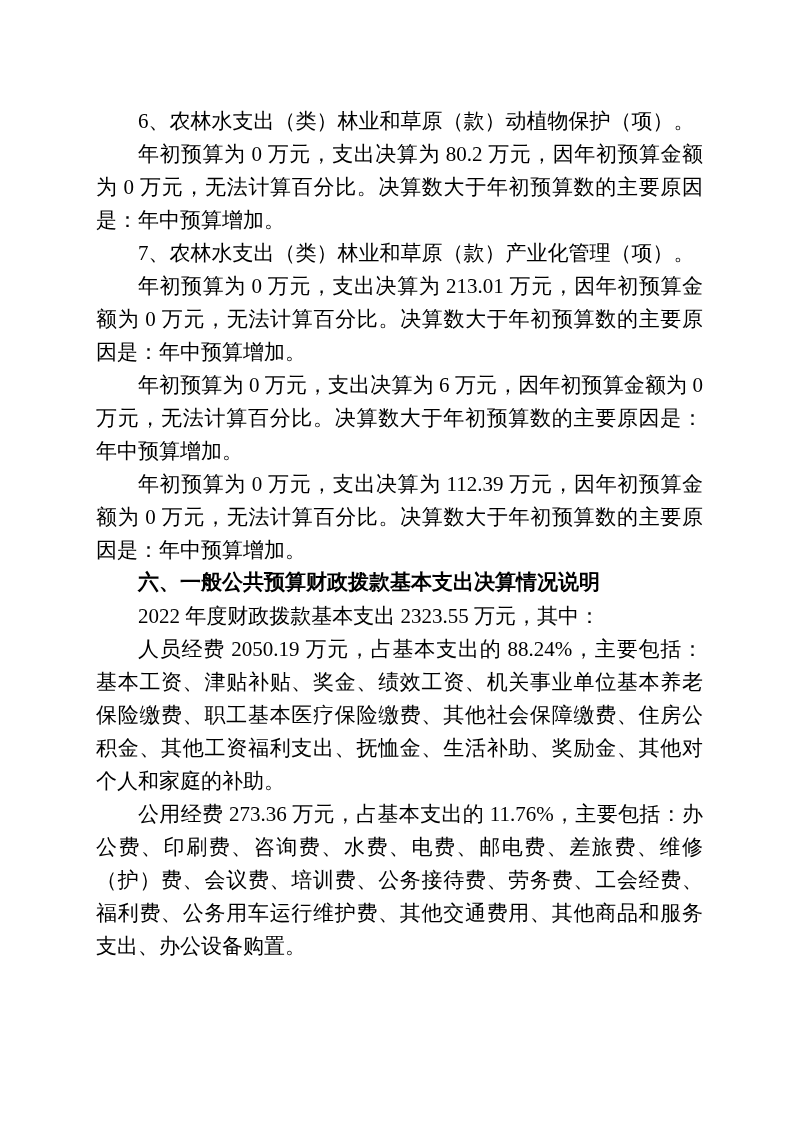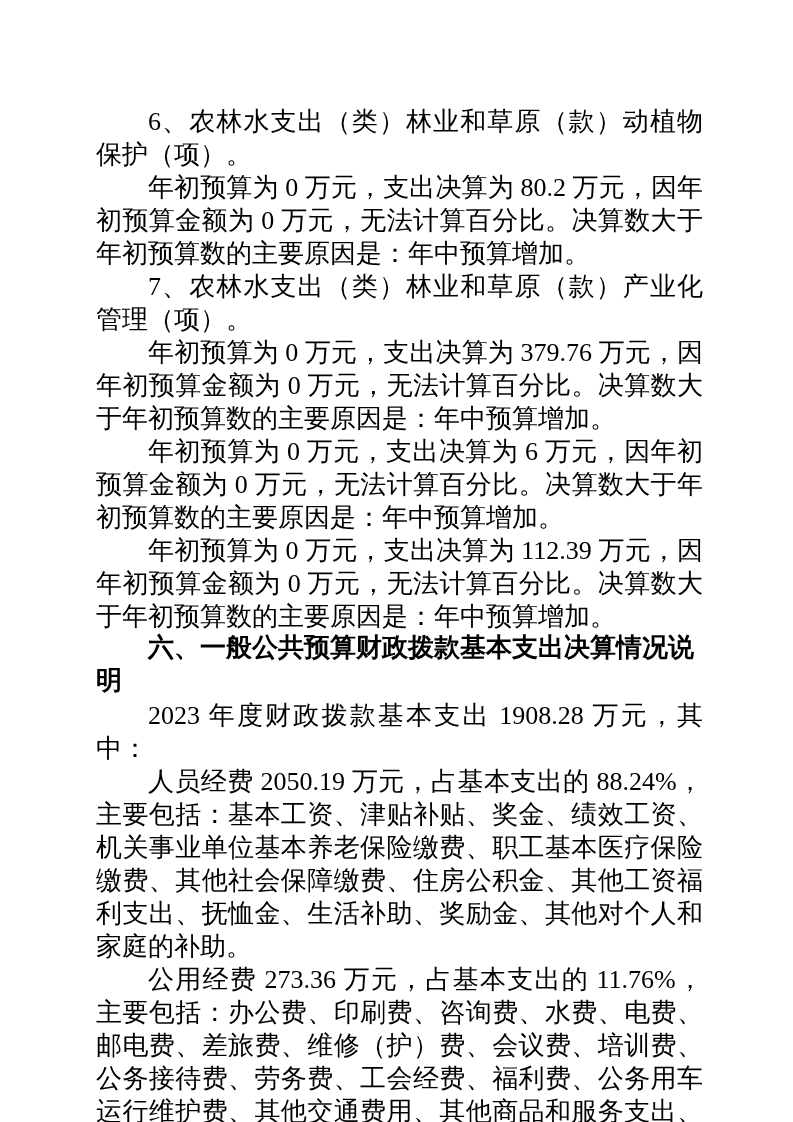--- a/index.html
+++ b/index.html
@@ -13,21 +13,21 @@
     width: 793px;
     height: 1122px;
     margin: 0 auto;
     background: #ffffff;
     padding: 105px 90px 0 96px;
     overflow: hidden;
   }
   .para {
     margin: 0;
     font-family: "Liberation Serif", "DejaVu Serif", serif;
-    font-size: 26px;
+    font-size: 21px;
     line-height: 33px;
     color: #000000;
     text-align: justify;
     text-indent: 2em;
     word-break: break-all;
   }
   .para.heading {
     font-family: Liberation Mono, monospace;
     font-weight: bold;
     text-align: left;
@@ -35,25 +35,25 @@
 </style>
 </head>
 <body>
 
 <div class="page">
 
   <p class="para">6、农林水支出（类）林业和草原（款）动植物保护（项）。</p>
   <p class="para">年初预算为 0 万元，支出决算为 80.2 万元，因年初预算金额为 0 万元，无法计算百分比。决算数大于年初预算数的主要原因是：年中预算增加。</p>
 
   <p class="para">7、农林水支出（类）林业和草原（款）产业化管理（项）。</p>
-  <p class="para">年初预算为 0 万元，支出决算为 379.76 万元，因年初预算金额为 0 万元，无法计算百分比。决算数大于年初预算数的主要原因是：年中预算增加。</p>
+  <p class="para">年初预算为 0 万元，支出决算为 213.01 万元，因年初预算金额为 0 万元，无法计算百分比。决算数大于年初预算数的主要原因是：年中预算增加。</p>
 
   <p class="para">年初预算为 0 万元，支出决算为 6 万元，因年初预算金额为 0 万元，无法计算百分比。决算数大于年初预算数的主要原因是：年中预算增加。</p>
 
   <p class="para">年初预算为 0 万元，支出决算为 112.39 万元，因年初预算金额为 0 万元，无法计算百分比。决算数大于年初预算数的主要原因是：年中预算增加。</p>
 
   <p class="para heading">六、一般公共预算财政拨款基本支出决算情况说明</p>
 
-  <p class="para">2023 年度财政拨款基本支出 1908.28 万元，其中：</p>
+  <p class="para">2022 年度财政拨款基本支出 2323.55 万元，其中：</p>
   <p class="para">人员经费 2050.19 万元，占基本支出的 88.24%，主要包括：基本工资、津贴补贴、奖金、绩效工资、机关事业单位基本养老保险缴费、职工基本医疗保险缴费、其他社会保障缴费、住房公积金、其他工资福利支出、抚恤金、生活补助、奖励金、其他对个人和家庭的补助。</p>
   <p class="para">公用经费 273.36 万元，占基本支出的 11.76%，主要包括：办公费、印刷费、咨询费、水费、电费、邮电费、差旅费、维修（护）费、会议费、培训费、公务接待费、劳务费、工会经费、福利费、公务用车运行维护费、其他交通费用、其他商品和服务支出、办公设备购置。</p>
 
 </div>
 
 </body></html>

